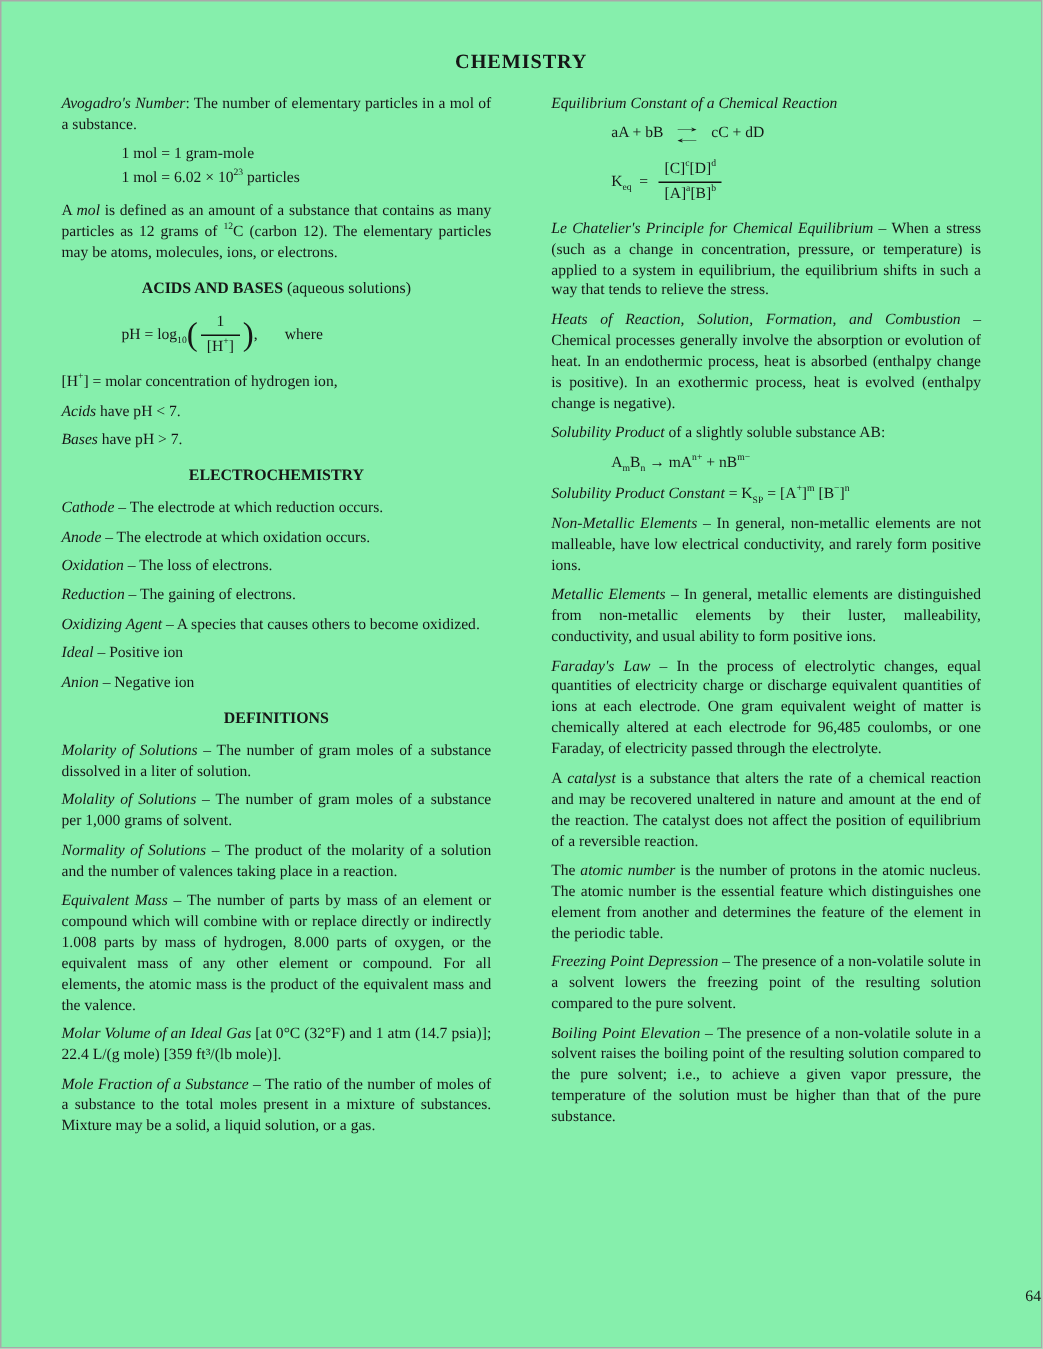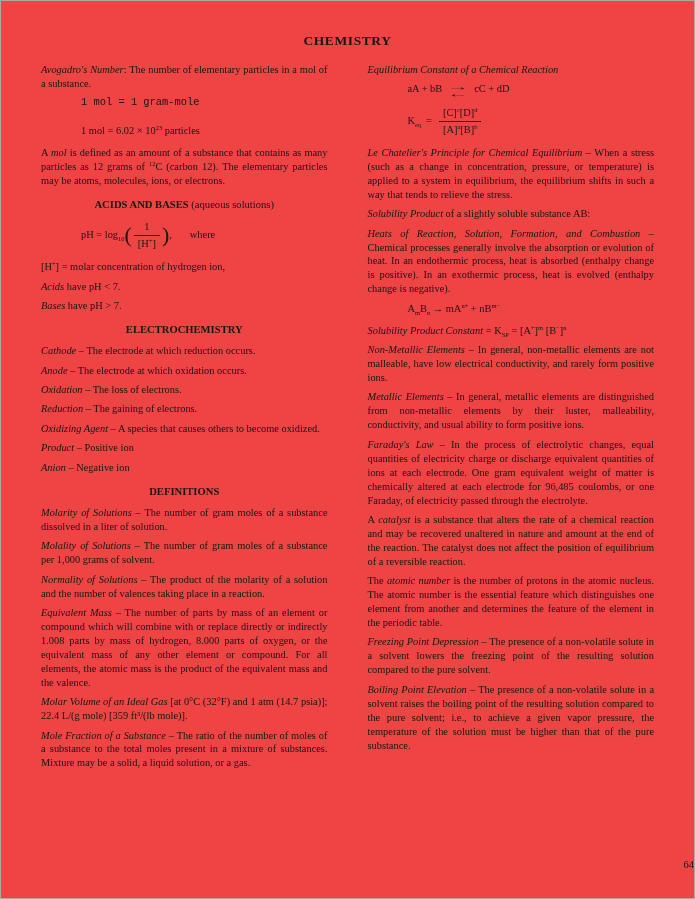--- a/index.html
+++ b/index.html
@@ -1,21 +1,21 @@
 <!DOCTYPE html>
 <html><head>
 <meta charset="utf-8">
 <style>
   html, body { margin: 0; padding: 0; background: #d9d9d9; }
   .page {
     position: relative;
     width: 695px;
     height: 899px;
     margin: 0 auto;
-    background: #ef4444;
+    background: #86efac;
     border: 1px solid #a9a9a9;
     box-sizing: border-box;
     overflow: hidden;
     font-family: "Liberation Serif", "DejaVu Serif", serif;
     font-size: 10.4px;
     color: #161616;
   }
   .title {
     text-align: center;
     font-weight: bold;
@@ -33,21 +33,21 @@
   .term { font-style: italic; }
   .mv { }
   h3.sect {
     font-size: 10.6px;
     font-weight: bold;
     margin: 10px 0 7px 0;
     text-align: center;
   }
   h3.sect .nb { font-weight: normal; }
   .eqline { margin: 1px 0 8px 40px; text-align: left; }
-  .eqline.tight { margin-bottom: 14px; font-family: Liberation Mono, monospace; }
+  .eqline.tight { margin-bottom: 2px; }
   sub, sup { font-size: 0.62em; line-height: 0; }
   .frac {
     display: inline-block;
     text-align: center;
     vertical-align: middle;
     margin: 0 2px;
   }
   .frac .num, .frac .den { display: block; padding: 1px 4px; }
   .frac .den { border-top: 1px solid #111; }
   .bigp {
@@ -109,21 +109,21 @@
       <p class="para"><span class="term">Acids</span><span> have pH &lt; 7.</span></p>
       <p class="para"><span class="term">Bases</span><span> have pH &gt; 7.</span></p>
 
       <h3 class="sect">ELECTROCHEMISTRY</h3>
 
       <p class="para"><span class="term">Cathode</span><span> – The electrode at which reduction occurs.</span></p>
       <p class="para"><span class="term">Anode</span><span> – The electrode at which oxidation occurs.</span></p>
       <p class="para"><span class="term">Oxidation</span><span> – The loss of electrons.</span></p>
       <p class="para"><span class="term">Reduction</span><span> – The gaining of electrons.</span></p>
       <p class="para"><span class="term">Oxidizing Agent</span><span> – A species that causes others to become oxidized.</span></p>
-      <p class="para"><span class="term">Product</span><span> – Positive ion</span></p>
+      <p class="para"><span class="term">Ideal</span><span> – Positive ion</span></p>
       <p class="para"><span class="term">Anion</span><span> – Negative ion</span></p>
 
       <h3 class="sect">DEFINITIONS</h3>
 
       <p class="para"><span class="term">Molarity of Solutions</span><span> – The number of gram moles of a substance dissolved in a liter of solution.</span></p>
       <p class="para"><span class="term">Molality of Solutions</span><span> – The number of gram moles of a substance per 1,000 grams of solvent.</span></p>
       <p class="para"><span class="term">Normality of Solutions</span><span> – The product of the molarity of a solution and the number of valences taking place in a reaction.</span></p>
       <p class="para"><span class="term">Equivalent Mass</span><span> – The number of parts by mass of an element or compound which will combine with or replace directly or indirectly 1.008 parts by mass of hydrogen, 8.000 parts of oxygen, or the equivalent mass of any other element or compound. For all elements, the atomic mass is the product of the equivalent mass and the valence.</span></p>
       <p class="para"><span class="term">Molar Volume of an Ideal Gas</span><span> [at 0°C (32°F) and 1 atm (14.7 psia)]; 22.4 L/(g mole) [359 ft³/(lb mole)].</span></p>
       <p class="para"><span class="term">Mole Fraction of a Substance</span><span> – The ratio of the number of moles of a substance to the total moles present in a mixture of substances. Mixture may be a solid, a liquid solution, or a gas.</span></p>
@@ -136,23 +136,23 @@
 
       <div class="eqline"><span class="mv">aA + bB</span><span class="equil">
             <span>→</span>
             <span>←</span>
           </span><span class="mv">cC + dD</span></div>
 
       <div class="eqline"><span class="mv">K</span><sub>eq</sub><span class="eqsign">=</span><span class="frac"><span class="num"><span class="mv">[C]</span><sup class="mv">c</sup><span class="mv">[D]</span><sup class="mv">d</sup></span><span class="den"><span class="mv">[A]</span><sup class="mv">a</sup><span class="mv">[B]</span><sup class="mv">b</sup></span></span></div>
 
       <p class="para"><span class="term">Le Chatelier's Principle for Chemical Equilibrium</span><span> – When a stress (such as a change in concentration, pressure, or temperature) is applied to a system in equilibrium, the equilibrium shifts in such a way that tends to relieve the stress.</span></p>
 
+      <p class="para"><span class="term">Heats of Reaction, Solution, Formation, and Combustion</span><span> – Chemical processes generally involve the absorption or evolution of heat. In an endothermic process, heat is absorbed (enthalpy change is positive). In an exothermic process, heat is evolved (enthalpy change is negative).</span></p>
+
       <p class="para"><span class="term">Solubility Product</span><span> of a slightly soluble substance </span><span class="mv">AB</span><span>:</span></p>
-
-      <p class="para"><span class="term">Heats of Reaction, Solution, Formation, and Combustion</span><span> – Chemical processes generally involve the absorption or evolution of heat. In an endothermic process, heat is absorbed (enthalpy change is positive). In an exothermic process, heat is evolved (enthalpy change is negative).</span></p>
 
       <div class="eqline"><span class="mv">A</span><sub class="mv">m</sub><span class="mv">B</span><sub class="mv">n</sub><span> → </span><span class="mv">mA</span><sup class="mv">n+</sup><span> + </span><span class="mv">nB</span><sup class="mv">m−</sup></div>
 
       <p class="para"><span class="term">Solubility Product Constant</span><span> = </span><span class="mv">K</span><sub>SP</sub><span> = [</span><span class="mv">A</span><sup>+</sup><span>]</span><sup class="mv">m</sup><span> [</span><span class="mv">B</span><sup>−</sup><span>]</span><sup class="mv">n</sup></p>
 
       <p class="para"><span class="term">Non-Metallic Elements</span><span> – In general, non-metallic elements are not malleable, have low electrical conductivity, and rarely form positive ions.</span></p>
 
       <p class="para"><span class="term">Metallic Elements</span><span> – In general, metallic elements are distinguished from non-metallic elements by their luster, malleability, conductivity, and usual ability to form positive ions.</span></p>
 
       <p class="para"><span class="term">Faraday's Law</span><span> – In the process of electrolytic changes, equal quantities of electricity charge or discharge equivalent quantities of ions at each electrode. One gram equivalent weight of matter is chemically altered at each electrode for 96,485 coulombs, or one Faraday, of electricity passed through the electrolyte.</span></p>

